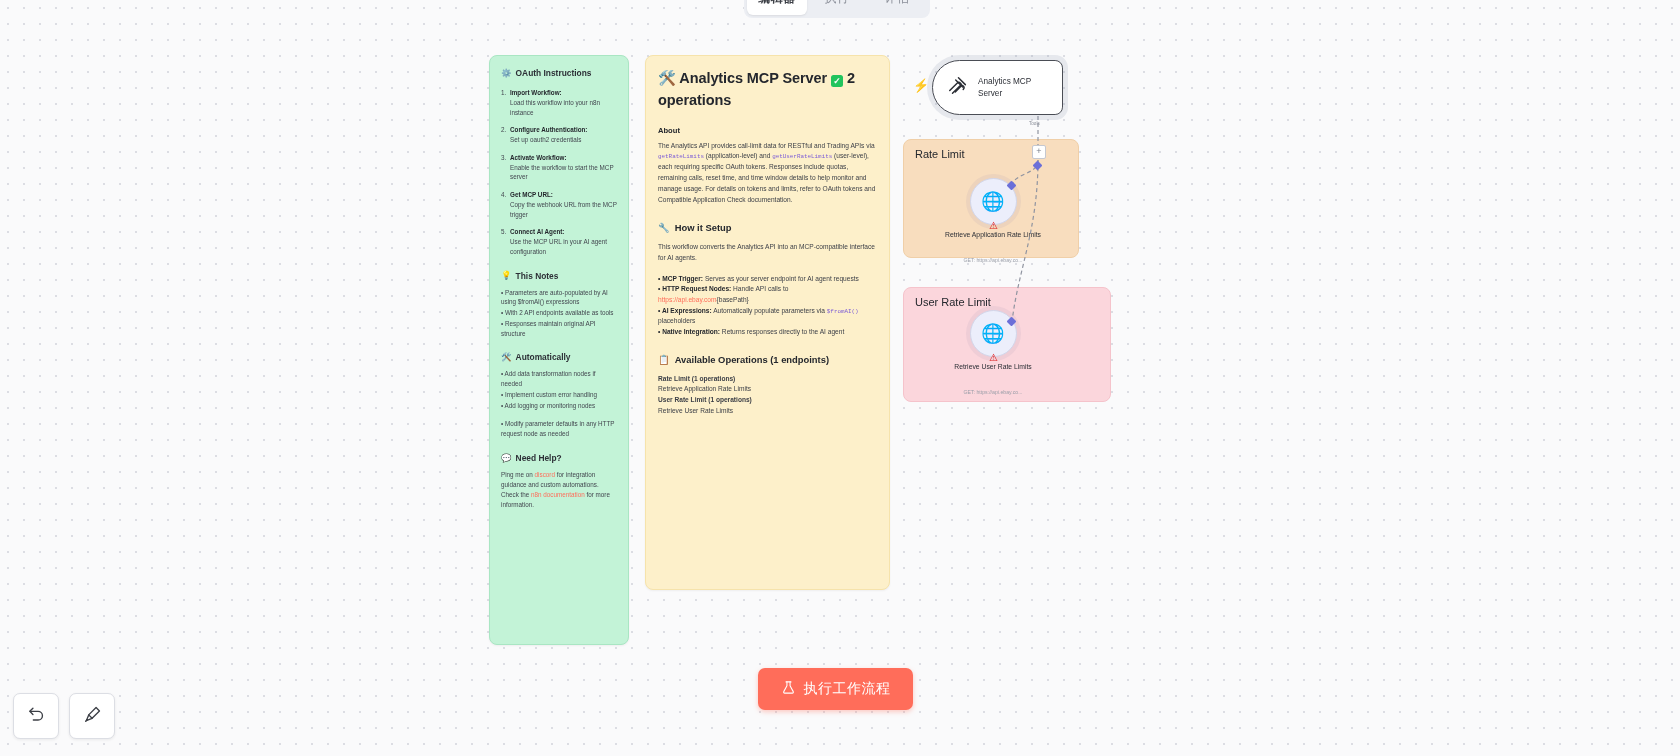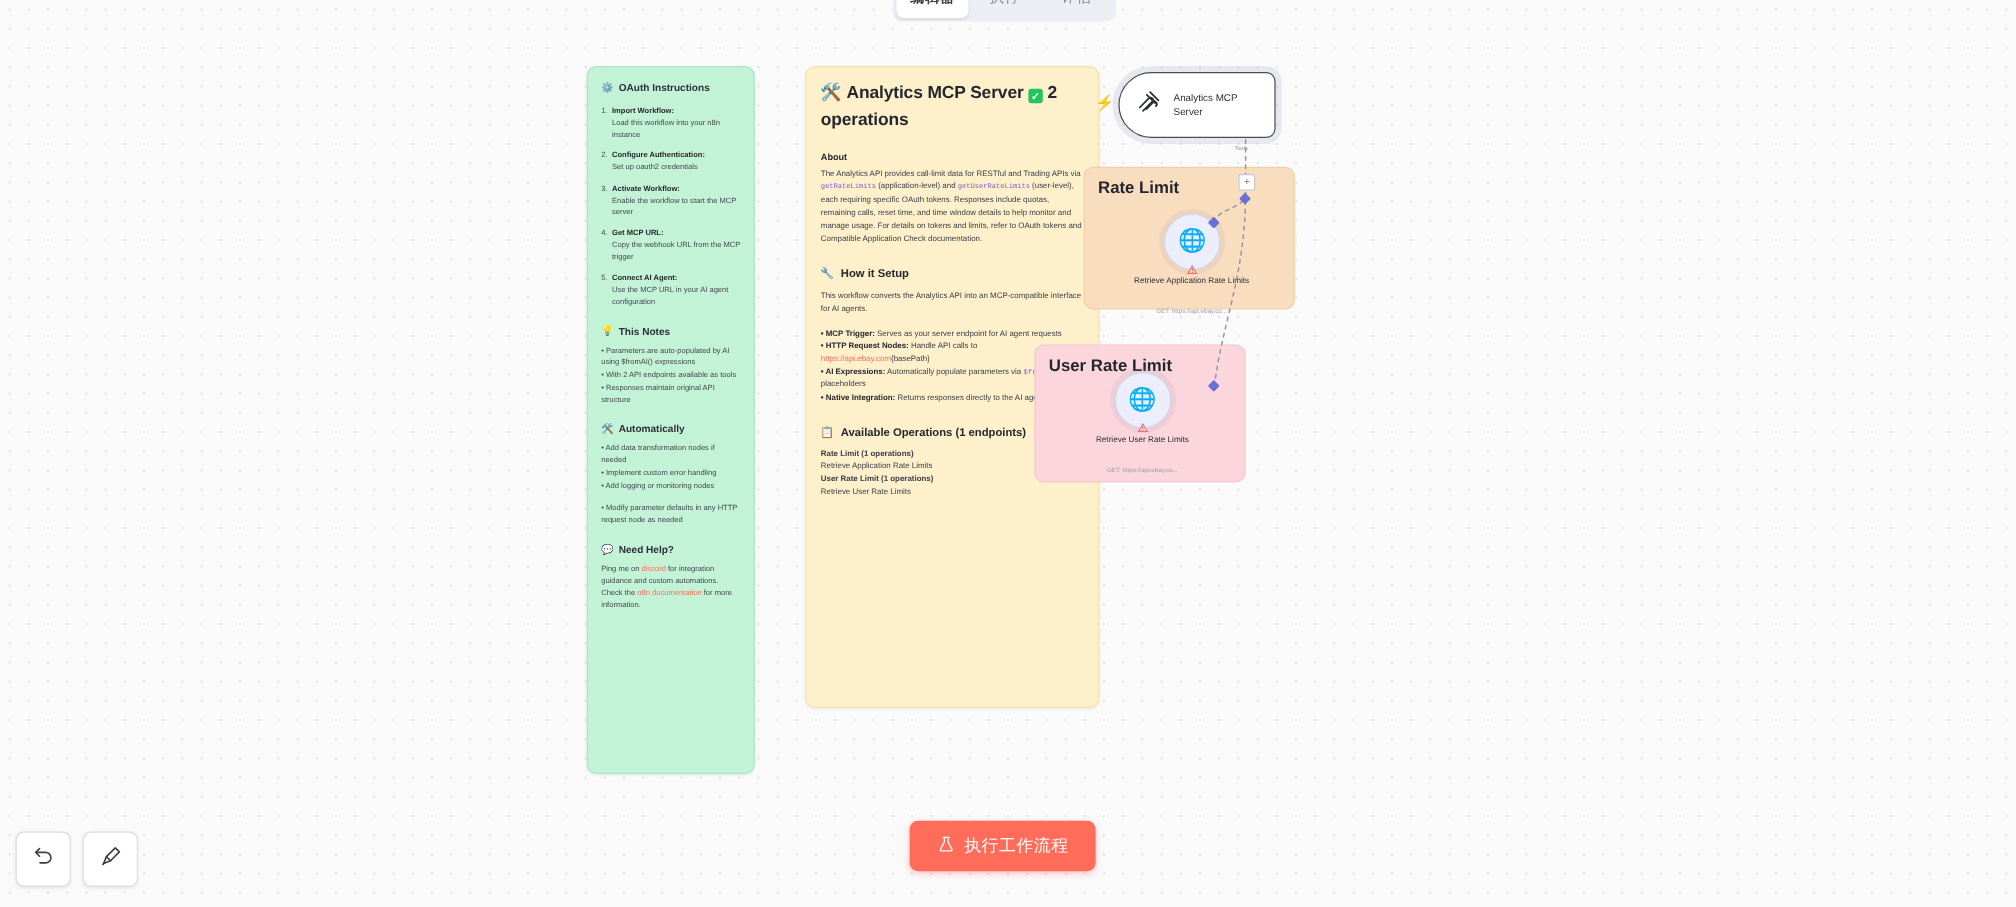--- a/index.html
+++ b/index.html
@@ -72,21 +72,21 @@
   .ol-body b{color:#24272d;font-weight:700;}
   .bl{
     font-size:6.3px;color:#42464f;line-height:1.55;margin:0 0 1px 0;
   }
   .bl.gap{margin-top:9px;}
   .help-p{font-size:6.3px;color:#42464f;line-height:1.6;margin-top:2px;}
   .lnk{color:#ff6d5a;}
 
   
   #note-main{
-    left:671px;top:55px;width:245px;height:535px;
+    left:645px;top:55px;width:245px;height:535px;
     background:#fdf0ca;
     border:1px solid #f6e3ab;
     padding:12px 12px 12px 12px;
     box-shadow:0 1px 2px rgba(0,0,0,.05);
   }
   #note-main h1{
     margin:0 0 14px 0;
     font-size:14.5px;line-height:1.5;font-weight:700;color:#24272d;
     letter-spacing:-.1px;
   }
@@ -151,26 +151,26 @@
 
   
   .group{
     position:absolute;border-radius:8px;box-sizing:border-box;
   }
   #grp-rate{
     left:903px;top:139px;width:176px;height:119px;
     background:#f8ddbe;border:1px solid #f0cfa8;
   }
   #grp-user{
-    left:862px;top:287px;width:176px;height:115px;
+    left:903px;top:287px;width:208px;height:115px;
     background:#fbd6dc;border:1px solid #f5c3cb;
   }
   .grp-title{
     position:absolute;left:11px;top:8px;
-    font-size:14px;font-weight:700;color:#24272d;
+    font-size:11px;font-weight:400;color:#24272d;
   }
   .node-circle{
     position:absolute;width:45px;height:45px;border-radius:50%;
     background:#eceefb;border:1.6px solid #d2d6ea;
     display:flex;align-items:center;justify-content:center;
     box-shadow:0 0 0 4px rgba(160,150,180,.13);
   }
   .globe{font-size:19px;color:#1f34d8;line-height:1;}
   .warn{
     position:absolute;left:50%;bottom:-7px;transform:translateX(-50%);
@@ -199,21 +199,21 @@
     background:#ffffff;border:1px solid #dcdee4;border-radius:7px;
     display:flex;align-items:center;justify-content:center;
     box-shadow:0 1px 3px rgba(0,0,0,.07);
     z-index:30;
   }
   #btn-undo{left:13px;top:693px;}
   #btn-tidy{left:69px;top:693px;}
 
   
   #btn-exec{
-    position:absolute;left:758px;top:684px;width:155px;height:42px;
+    position:absolute;left:758px;top:668px;width:155px;height:42px;
     background:#ff6d5a;border-radius:7px;
     display:flex;align-items:center;justify-content:center;gap:8px;
     color:#fff;font-size:14px;font-weight:500;
     box-shadow:0 2px 5px rgba(255,109,90,.35);
     z-index:30;
     letter-spacing:.5px;
   }
 </style>
 </head>
 <body>

